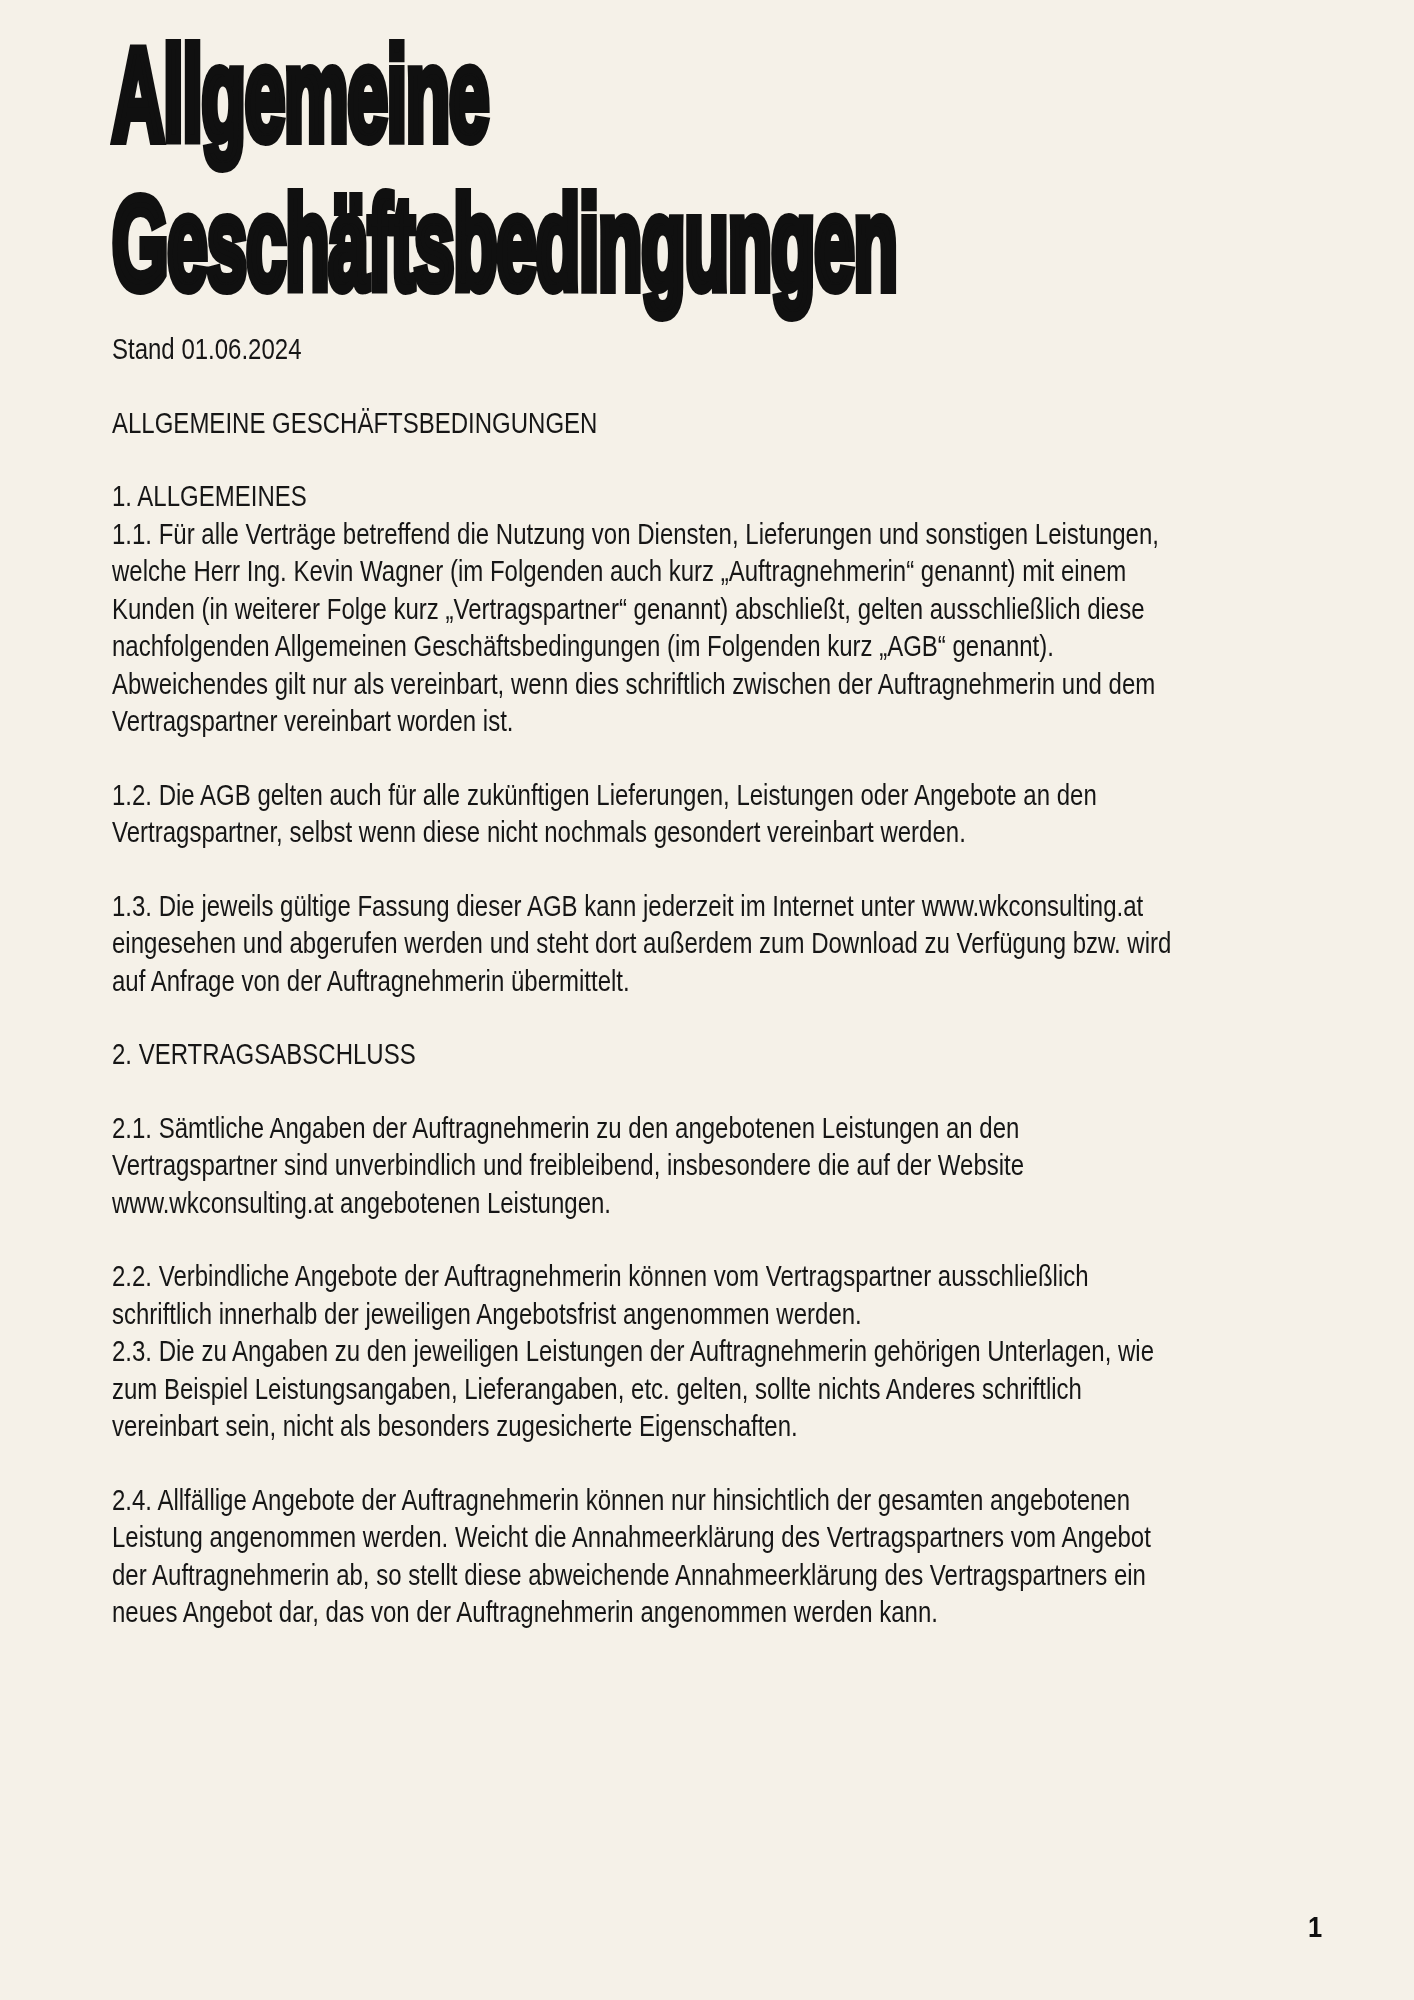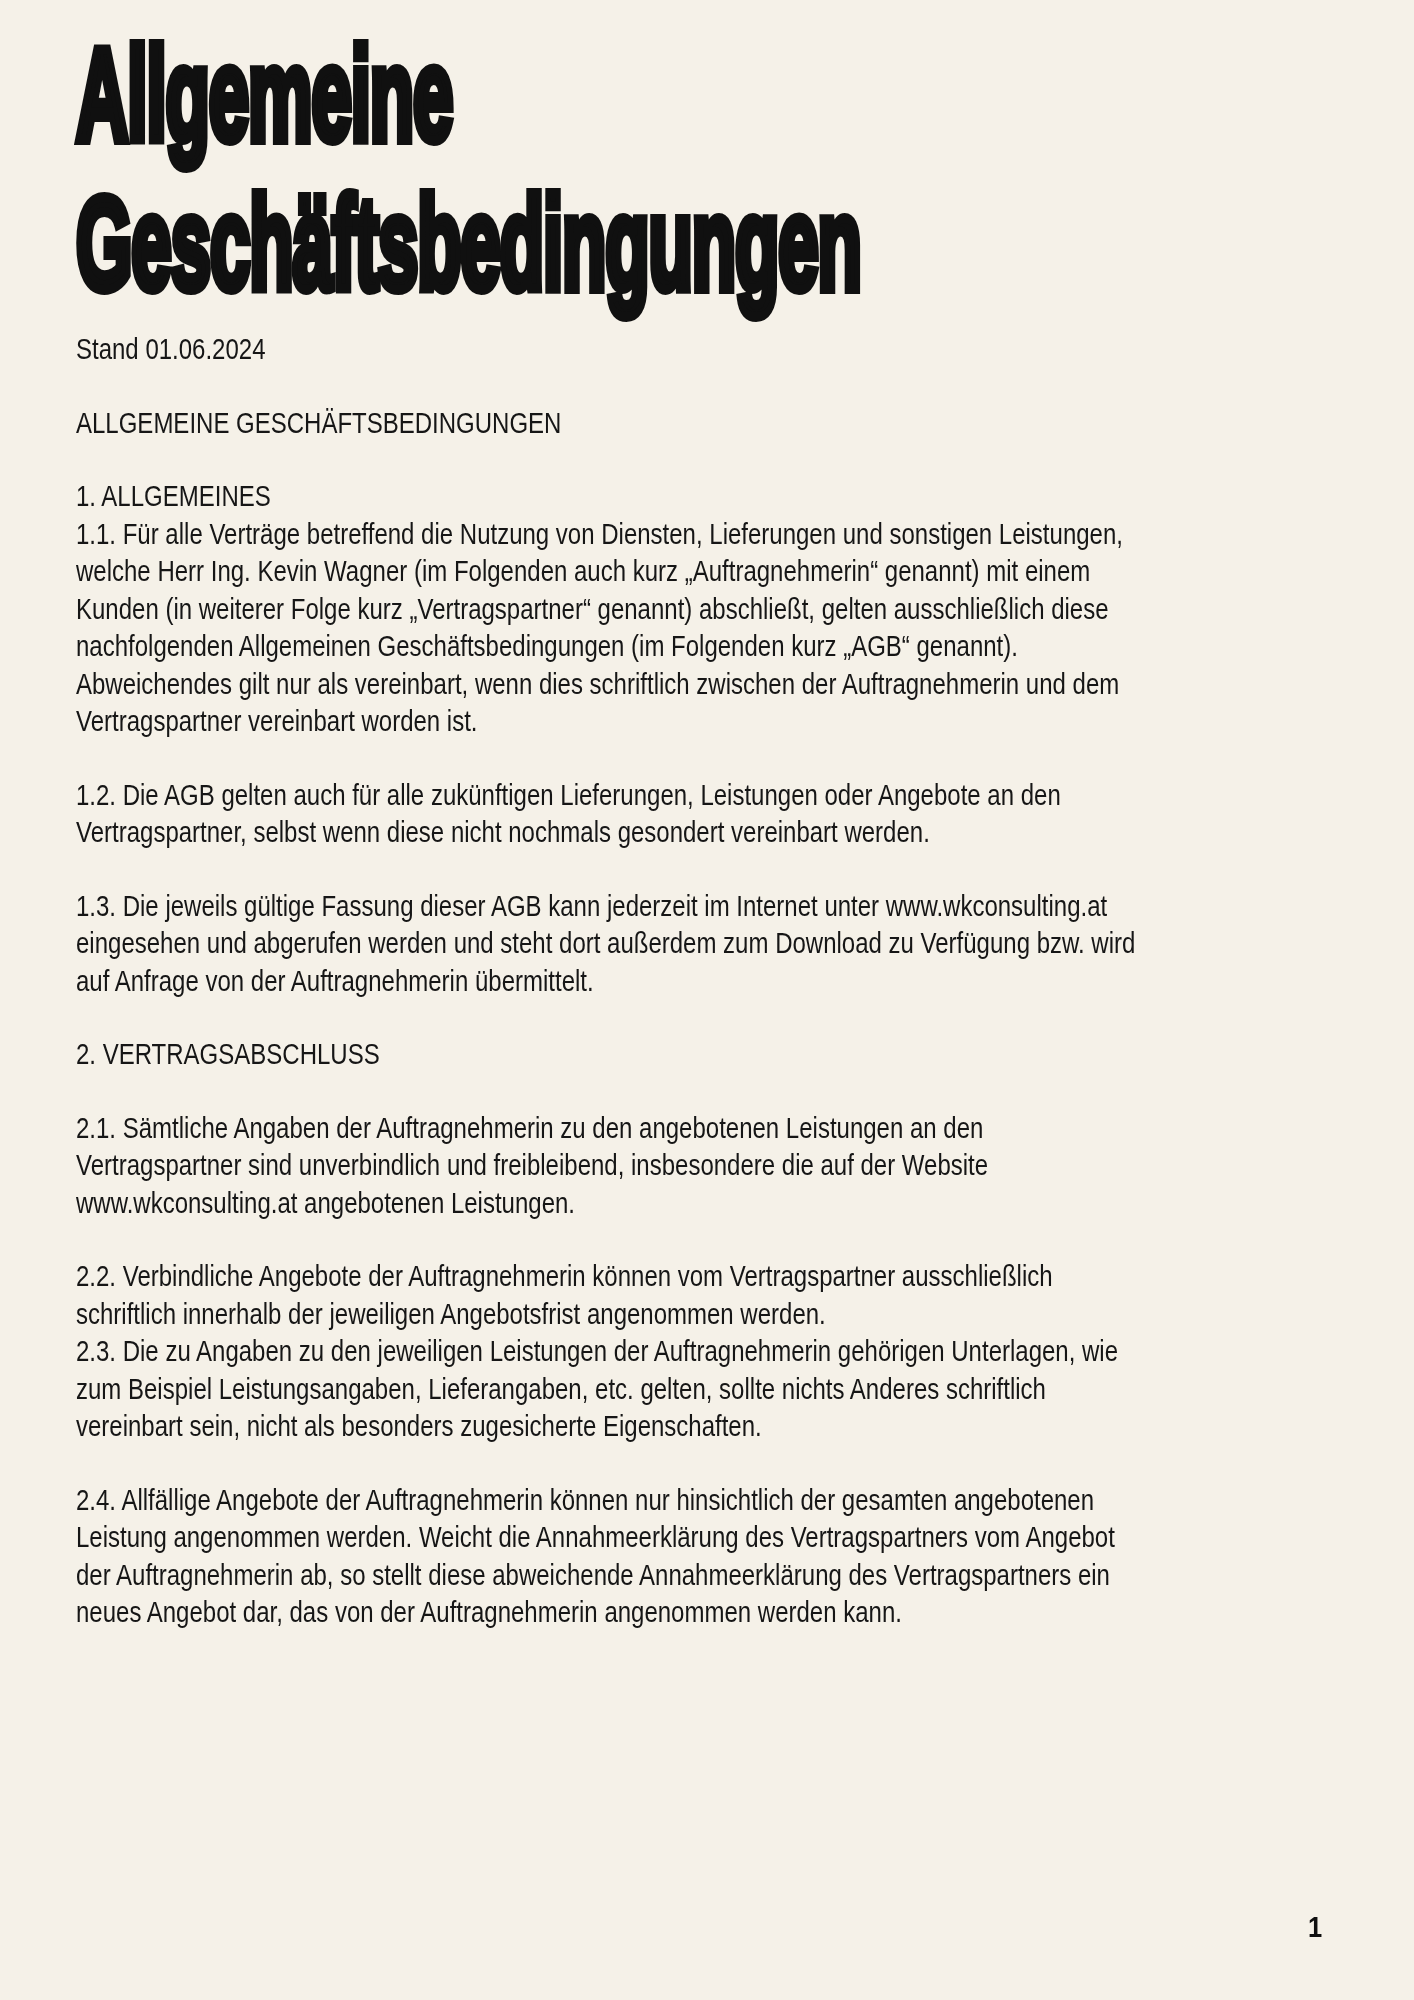--- a/index.html
+++ b/index.html
@@ -11,21 +11,21 @@
     position: relative;
     width: 1414px;
     height: 2000px;
     margin: 0 auto;
     background: #F5F1E8;
     color: #161616;
     overflow: hidden;
     font-family: "Liberation Sans", sans-serif;
   }
   .page-inner {
-    padding: 20px 0 0 76px;
+    padding: 20px 0 0 112px;
   }
   
   .doc-title {
     margin: 0;
     width: 1560px;
     font-family: "Liberation Sans", sans-serif;
     font-weight: 700;
     font-size: 132px;
     line-height: 1.13;
     letter-spacing: -2px;

